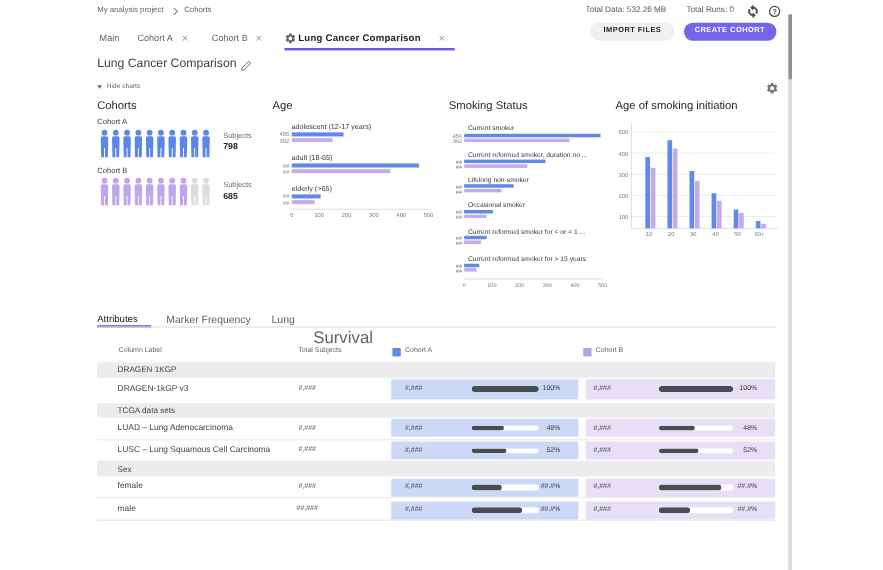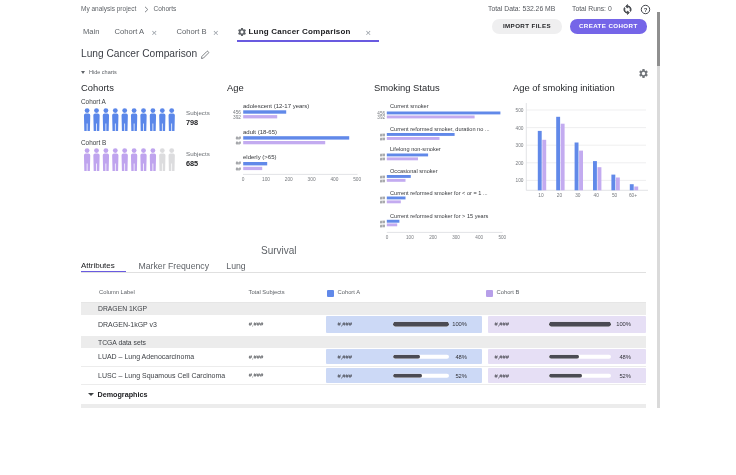--- a/index.html
+++ b/index.html
@@ -1,15 +1,15 @@
 <!DOCTYPE html>
 <html><head><meta charset="utf-8"><style>
 *{margin:0;padding:0;box-sizing:border-box}
 html,body{width:736px;height:475px;background:#fff;font-family:"Liberation Sans",sans-serif}
-#w{position:relative;width:736px;height:408px;overflow:hidden;background:#fff}
+#w{position:relative;width:736px;height:475px;overflow:hidden;background:#fff}
 .a{position:absolute}
 .g{color:#5f6368}
 .cellA{left:244.5px;width:156px;background:#ccd9f6;border-radius:1px}
 .cellB{left:406.5px;width:158px;background:#e6dff5;border-radius:1px}
 .ph,.pct{position:absolute;top:50%;transform:translateY(-50%);font-size:5.8px;color:#33343a}
 .cellA .ph{left:12px}
 .cellB .ph{left:7px}
 .pct{right:14.5px}
 .trk,.trk2{position:absolute;top:50%;transform:translateY(-50%);height:4.6px;background:#fff;border-radius:2.3px;overflow:hidden}
 .trk{left:67px;width:56.5px}
@@ -224,21 +224,21 @@
         <text x="614.6" y="196.8">50</text>
         <text x="633" y="196.8">60+</text>
 </g>
 
 <path transform="translate(638,68) scale(0.4583)" fill="#72767b" d="M19.14 12.94c.04-.3.06-.61.06-.94 0-.32-.02-.64-.07-.94l2.03-1.58c.18-.14.23-.41.12-.61l-1.92-3.32c-.12-.22-.37-.29-.59-.22l-2.39.96c-.5-.38-1.03-.7-1.62-.94l-.36-2.54c-.04-.24-.24-.41-.48-.41h-3.84c-.24 0-.43.17-.47.41l-.36 2.54c-.59.24-1.13.57-1.62.94l-2.39-.96c-.22-.08-.47 0-.59.22L2.74 8.87c-.12.21-.08.47.12.61l2.03 1.58c-.05.3-.09.63-.09.94s.02.64.07.94l-2.03 1.58c-.18.14-.23.41-.12.61l1.92 3.32c.12.22.37.29.59.22l2.39-.96c.5.38 1.03.7 1.62.94l.36 2.54c.05.24.24.41.48.41h3.84c.24 0 .44-.17.47-.41l.36-2.54c.59-.24 1.13-.56 1.62-.94l2.39.96c.22.08.47 0 .59-.22l1.92-3.32c.12-.22.07-.47-.12-.61l-2.01-1.58zM12 15.6c-1.98 0-3.6-1.62-3.6-3.6s1.62-3.6 3.6-3.6 3.6 1.62 3.6 3.6-1.62 3.6-3.6 3.6z"></path>
 </svg>
 
 <div class="a" style="left:81px;top:260.5px;font-size:8px;font-weight:normal;color:#202124">Attributes</div>
 <div class="a g" style="left:138.5px;top:260.5px;font-size:8.7px">Marker Frequency</div>
 <div class="a g" style="left:226.3px;top:260.5px;font-size:8.7px">Lung</div>
-<div class="a g" style="left:261px;top:245px;font-size:10px">Survival</div>
+<div class="a g" style="left:261px;top:273px;font-size:14px">Survival</div>
 <div class="a" style="left:81px;top:271px;width:44.5px;height:1.8px;background:#695ae0"></div>
 <div class="a" style="left:81px;top:272.1px;width:564.5px;height:0.7px;background:#e0e0e0"></div>
 
 <div class="a g" style="left:99px;top:289px;font-size:5.8px">Column Label</div>
 <div class="a g" style="left:248.5px;top:289px;font-size:5.8px">Total Subjects</div>
 <div class="a" style="left:327px;top:289.5px;width:7px;height:7px;border-radius:1px;background:#6189e9"></div>
 <div class="a g" style="left:337.5px;top:289px;font-size:5.8px">Cohort A</div>
 <div class="a" style="left:485.5px;top:289.5px;width:7px;height:7px;border-radius:1px;background:#b79fe9"></div>
 <div class="a g" style="left:496.5px;top:289px;font-size:5.8px">Cohort B</div>
 <div class="a" style="left:81px;top:301.8px;width:564.5px;height:0.7px;background:#e6e6e6"></div>
@@ -297,24 +297,20 @@
       <span class="pct">52%</span>
     </div>
     <div class="a cellB" style="top:1.2px;height:14.8px">
       <span class="ph">#,###</span>
       <span class="trk2">
             <span class="fill" style="width:52%"></span>
           </span>
       <span class="pct">52%</span>
     </div>
   </div>
-  <div style="position:relative;height:19px">
-    <div class="a" style="left:6.5px;top:7.5px;width:0;height:0;border-left:3.2px solid transparent;border-right:3.2px solid transparent;border-top:3.8px solid #3c4043"></div>
-    <div class="a" style="left:16.5px;top:5px;font-size:7.2px;font-weight:bold;color:#202124">Demographics</div>
-  </div>
   <div style="position:relative;height:12.2px;background:#ececec">
     <div class="a" style="left:17px;top:2.7px;font-size:6.8px;color:#3f4247">Sex</div>
   </div>
   <div style="position:relative;height:17.8px;border-bottom:0.7px solid #ececec">
     <div class="a" style="left:17px;top:4.8px;font-size:7px;color:#3f4247">female</div>
     <div class="a" style="left:161px;top:5.3px;width:28px;font-size:5.8px;color:#3f4247;text-align:center">#,###</div>
     <div class="a cellA" style="top:1.5px;height:14.8px">
       <span class="ph">#,###</span>
       <span class="trk">
             <span class="fill" style="width:46%"></span>

